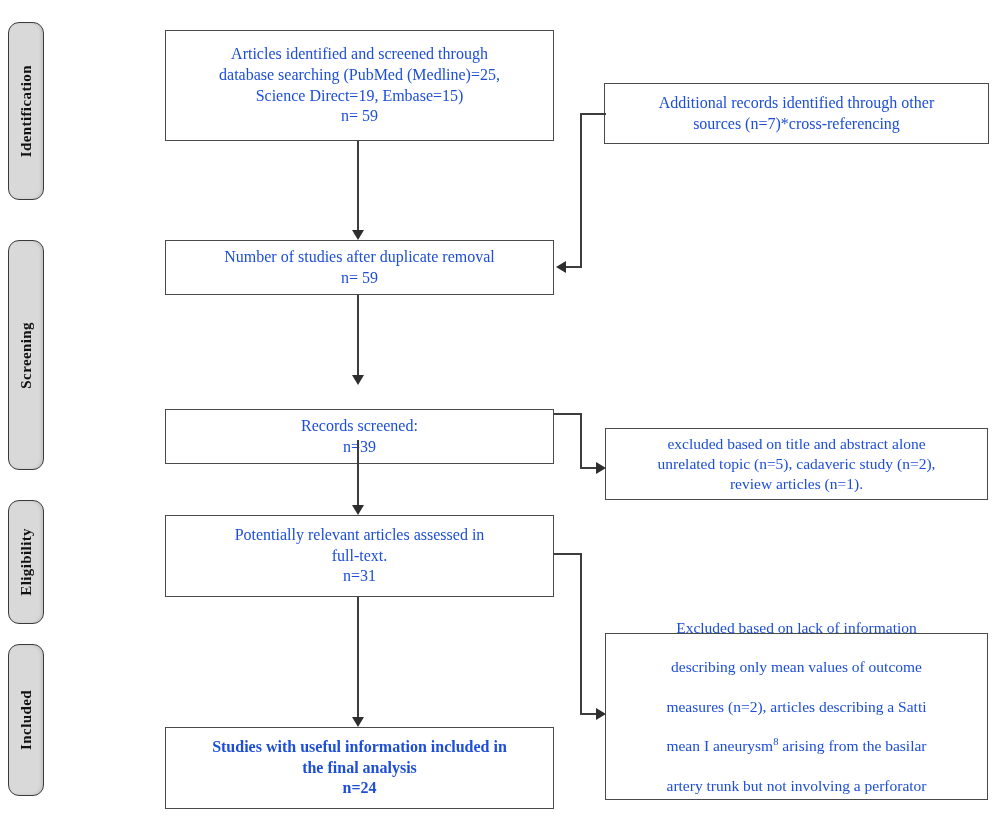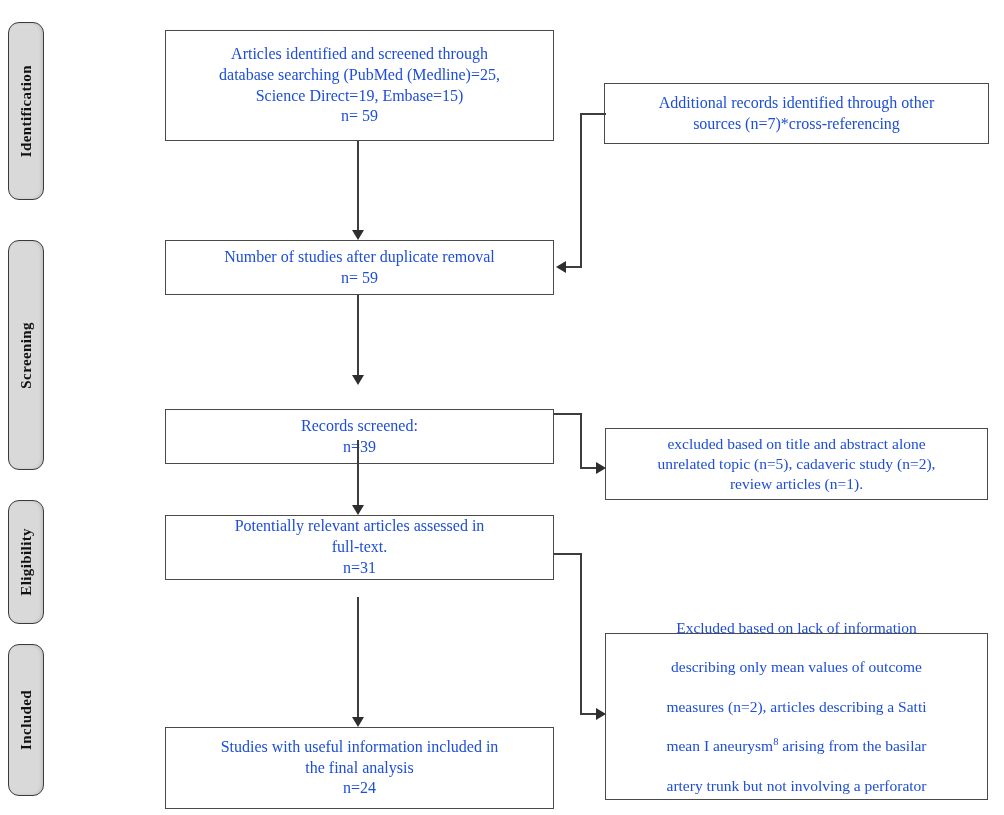--- a/index.html
+++ b/index.html
@@ -147,38 +147,38 @@
     <span class="box-text">Records screened:
 n=39</span>
   </div>
 
   <div class="box small-text" style="left:605px; top:428px; width:383px; height:72px;">
     <span class="box-text">excluded based on title and abstract alone
 unrelated topic (n=5), cadaveric study (n=2),
 review articles (n=1).</span>
   </div>
 
-  <div class="box" style="left:165px; top:515px; width:389px; height:65px;">
+  <div class="box" style="left:165px; top:515px; width:389px; height:82px;">
     <span class="box-text">Potentially relevant articles assessed in
 full-text.
 n=31</span>
   </div>
 
   <div class="box small-text" style="left:605px; top:633px; width:383px; height:167px;">
     <span class="box-text">
       <span>Excluded based on lack of information</span><br>
       <span>describing only mean values of outcome</span><br>
       <span>measures (n=2), articles describing a Satti</span><br>
       <span>mean I aneurysm</span><sup>8</sup><span> arising from the basilar</span><br>
       <span>artery trunk but not involving a perforator</span><br>
       
     </span>
   </div>
 
-  <div class="box" style="left:165px; top:727px; width:389px; height:82px;">
+  <div class="box" style="left:165px; top:727px; width:389px; height:82px;font-weight:bold;">
     <span class="box-text">Studies with useful information included in
 the final analysis
 n=24</span>
   </div>
 
   <div class="conn conn-v" style="left:357px; top:141px; height:92px;"></div>
   <div class="arrow-down" style="left:352px; top:230px;"></div>
 
   <div class="conn conn-h" style="left:580px; top:113px; width:26px;"></div>
   <div class="conn conn-v" style="left:580px; top:113px; height:154px;"></div>

